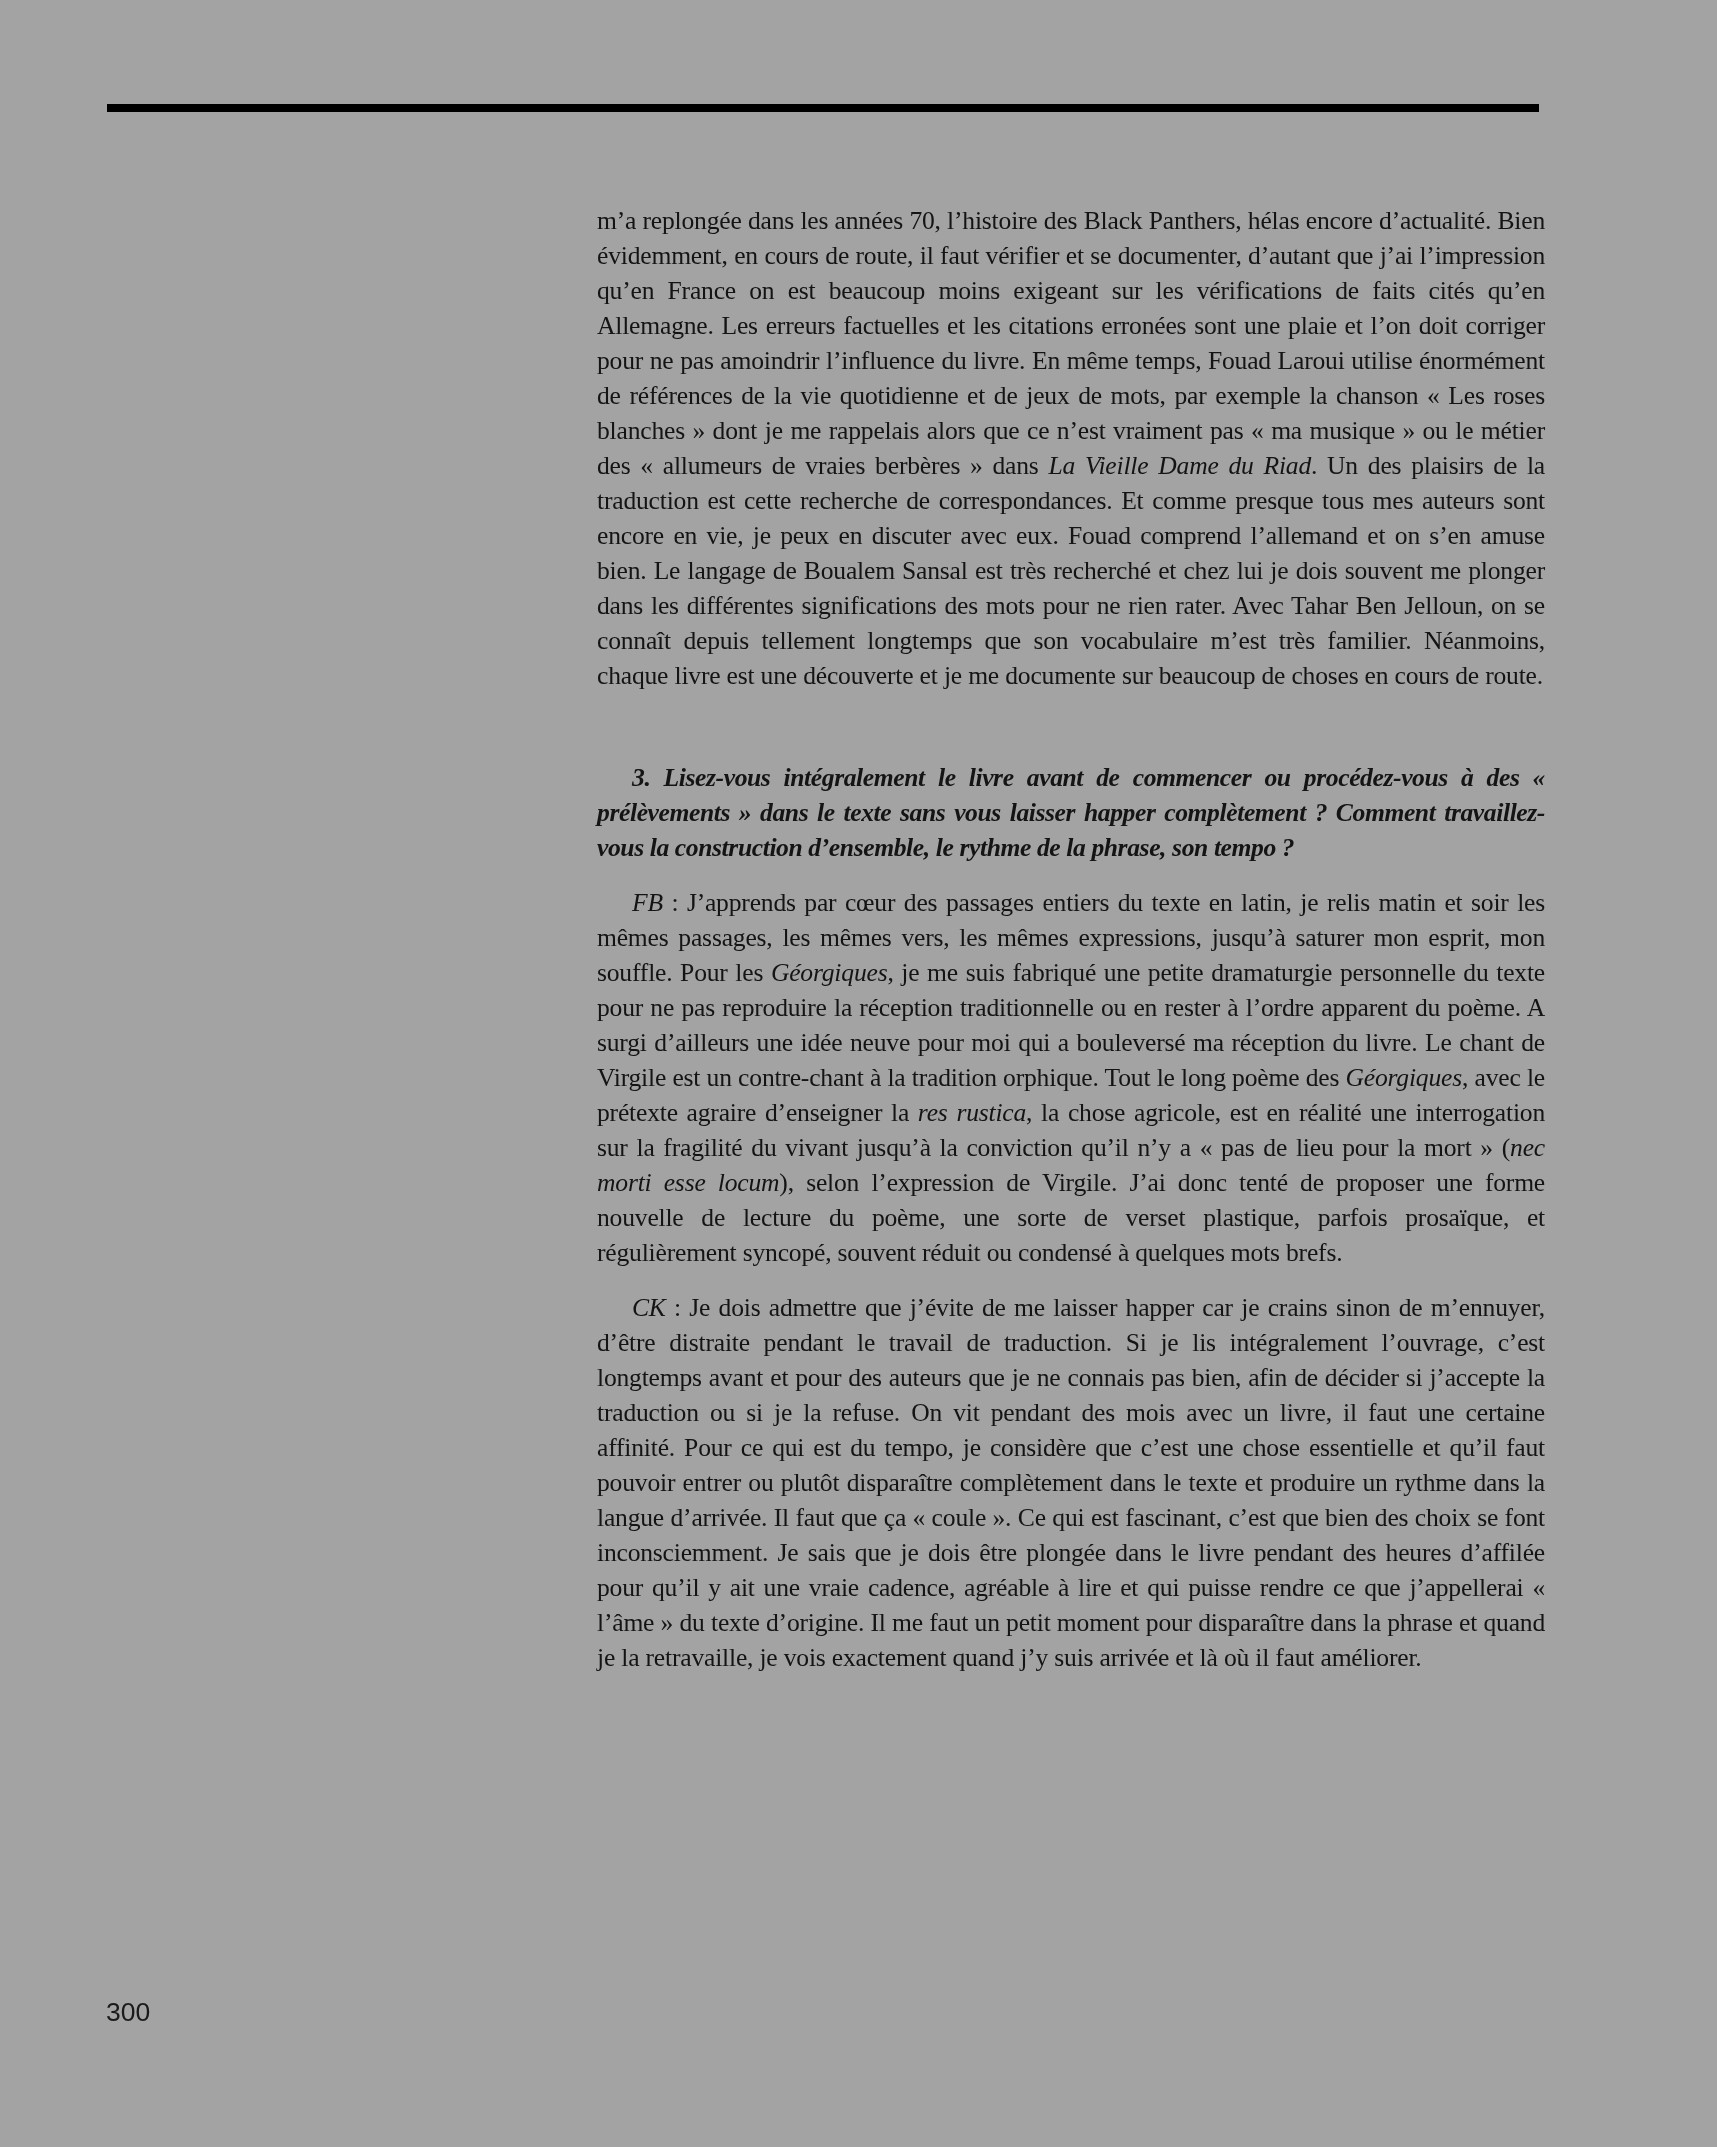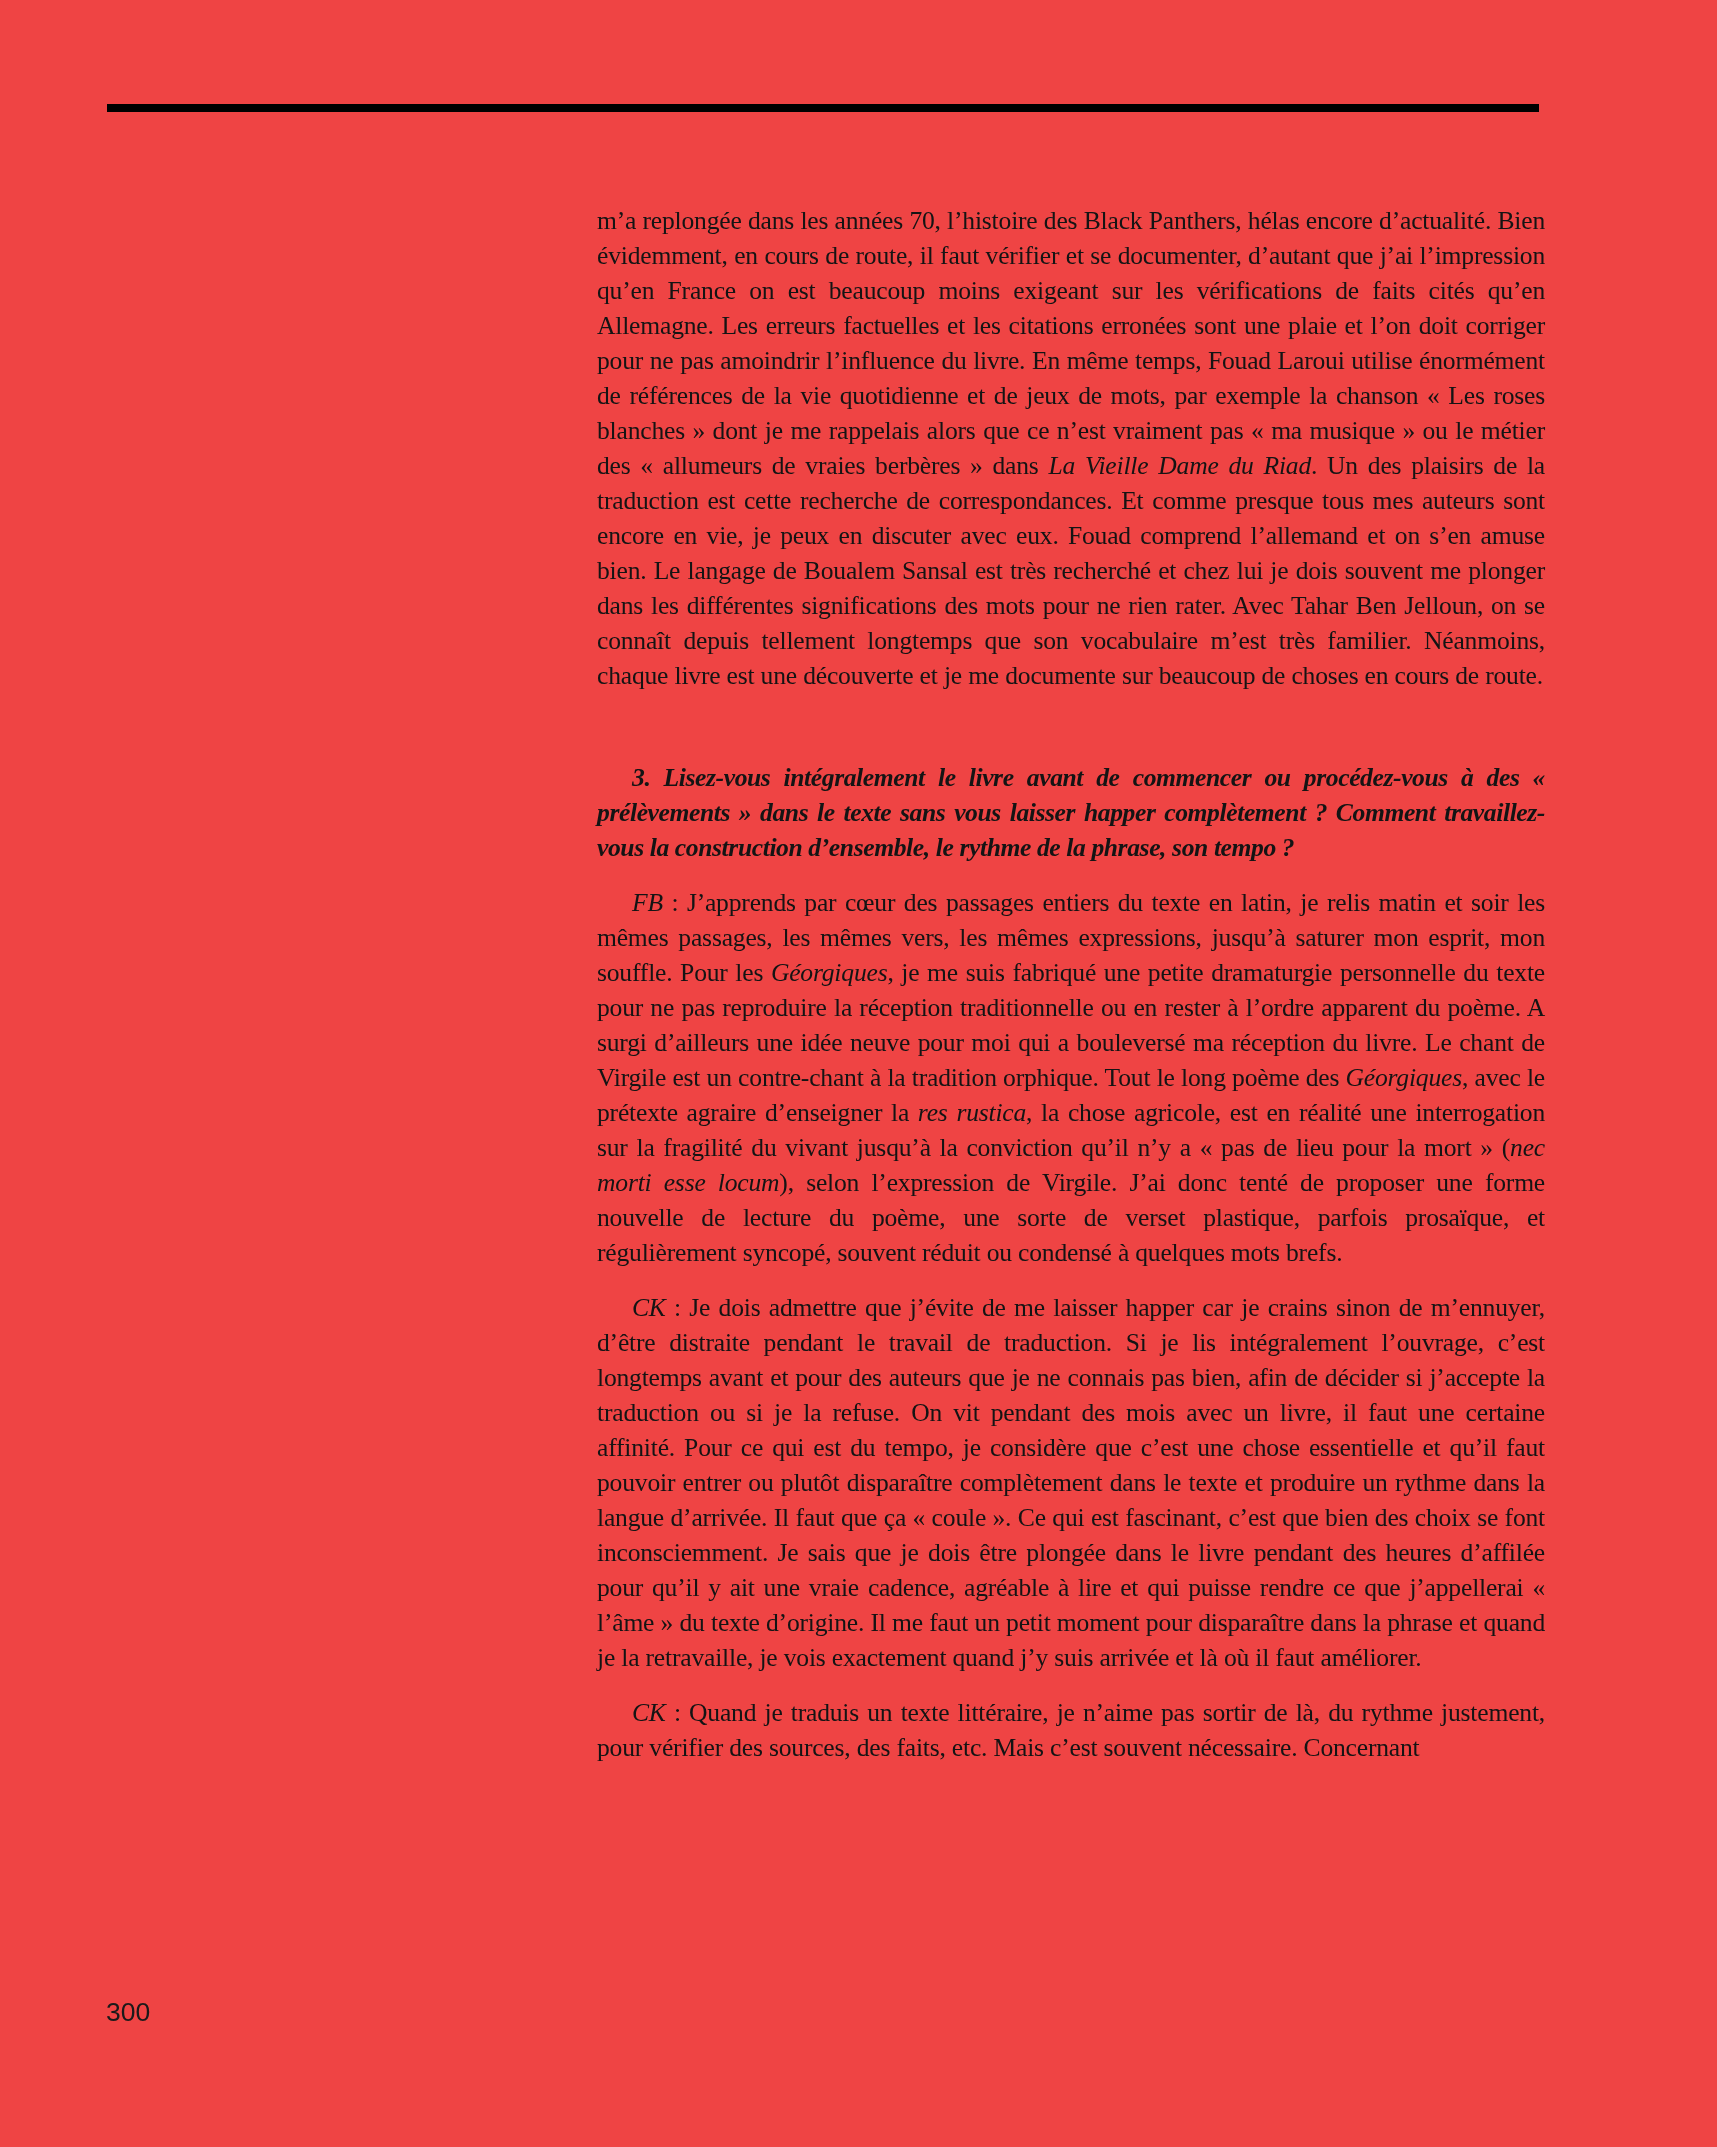--- a/index.html
+++ b/index.html
@@ -4,21 +4,21 @@
 <style>
   html, body {
     margin: 0;
     padding: 0;
     background: #ffffff;
   }
   .page {
     position: relative;
     width: 1718px;
     height: 2147px;
-    background: #ef4444;
+    background: #a3a3a3;
     overflow: hidden;
     font-family: "Liberation Serif", "DejaVu Serif", serif;
     color: #141414;
   }
   .top-rule {
     position: absolute;
     left: 107px;
     top: 104px;
     width: 1432px;
     height: 8.2px;
@@ -70,18 +70,17 @@
   <main class="text-column">
     <p class="para no-indent"><span>m’a replongée dans les années 70, l’histoire des Black Panthers, hélas encore d’actualité. Bien évidemment, en cours de route, il faut vérifier et se documenter, d’autant que j’ai l’impression qu’en France on est beaucoup moins exigeant sur les vérifications de faits cités qu’en Allemagne. Les erreurs factuelles et les citations erronées sont une plaie et l’on doit corriger pour ne pas amoindrir l’influence du livre. En même temps, Fouad Laroui utilise énormément de références de la vie quotidienne et de jeux de mots, par exemple la chanson « Les roses blanches » dont je me rappelais alors que ce n’est vraiment pas « ma musique » ou le métier des « allumeurs de vraies berbères » dans </span><span class="italic">La Vieille Dame du Riad</span><span>. Un des plaisirs de la traduction est cette recherche de correspondances. Et comme presque tous mes auteurs sont encore en vie, je peux en discuter avec eux. Fouad comprend l’allemand et on s’en amuse bien. Le langage de Boualem Sansal est très recherché et chez lui je dois souvent me plonger dans les différentes significations des mots pour ne rien rater. Avec Tahar Ben Jelloun, on se connaît depuis tellement longtemps que son vocabulaire m’est très familier. Néanmoins, chaque livre est une découverte et je me documente sur beaucoup de choses en cours de route.</span></p>
 
     <p class="para heading"><span>3. Lisez-vous intégralement le livre avant de commencer ou procédez-vous à des « prélèvements » dans le texte sans vous laisser happer complètement ? Comment travaillez-vous la construction d’ensemble, le rythme de la phrase, son tempo ?</span></p>
 
     <p class="para"><span class="italic">FB</span><span> : J’apprends par cœur des passages entiers du texte en latin, je relis matin et soir les mêmes passages, les mêmes vers, les mêmes expressions, jusqu’à saturer mon esprit, mon souffle. Pour les </span><span class="italic">Géorgiques</span><span>, je me suis fabriqué une petite dramaturgie personnelle du texte pour ne pas reproduire la réception traditionnelle ou en rester à l’ordre apparent du poème. A surgi d’ailleurs une idée neuve pour moi qui a bouleversé ma réception du livre. Le chant de Virgile est un contre-chant à la tradition orphique. Tout le long poème des </span><span class="italic">Géorgiques</span><span>, avec le prétexte agraire d’enseigner la </span><span class="italic">res rustica</span><span>, la chose agricole, est en réalité une interrogation sur la fragilité du vivant jusqu’à la conviction qu’il n’y a « pas de lieu pour la mort » (</span><span class="italic">nec morti esse locum</span><span>), selon l’expression de Virgile. J’ai donc tenté de proposer une forme nouvelle de lecture du poème, une sorte de verset plastique, parfois prosaïque, et régulièrement syncopé, souvent réduit ou condensé à quelques mots brefs.</span></p>
 
     <p class="para"><span class="italic">CK</span><span> : Je dois admettre que j’évite de me laisser happer car je crains sinon de m’ennuyer, d’être distraite pendant le travail de traduction. Si je lis intégralement l’ouvrage, c’est longtemps avant et pour des auteurs que je ne connais pas bien, afin de décider si j’accepte la traduction ou si je la refuse. On vit pendant des mois avec un livre, il faut une certaine affinité. Pour ce qui est du tempo, je considère que c’est une chose essentielle et qu’il faut pouvoir entrer ou plutôt disparaître complètement dans le texte et produire un rythme dans la langue d’arrivée. Il faut que ça « coule ». Ce qui est fascinant, c’est que bien des choix se font inconsciemment. Je sais que je dois être plongée dans le livre pendant des heures d’affilée pour qu’il y ait une vraie cadence, agréable à lire et qui puisse rendre ce que j’appellerai « l’âme » du texte d’origine. Il me faut un petit moment pour disparaître dans la phrase et quand je la retravaille, je vois exactement quand j’y suis arrivée et là où il faut améliorer.</span></p>
 
 
-    <p class="para"><span class="italic">CK</span><span> : Quand je traduis un texte littéraire, je n’aime pas sortir de là, du rythme justement, pour vérifier des sources, des faits, etc. Mais c’est souvent nécessaire. Concernant</span></p>
   </main>
 
   <div class="page-number">300</div>
 </div>
 
 
 </body></html>

